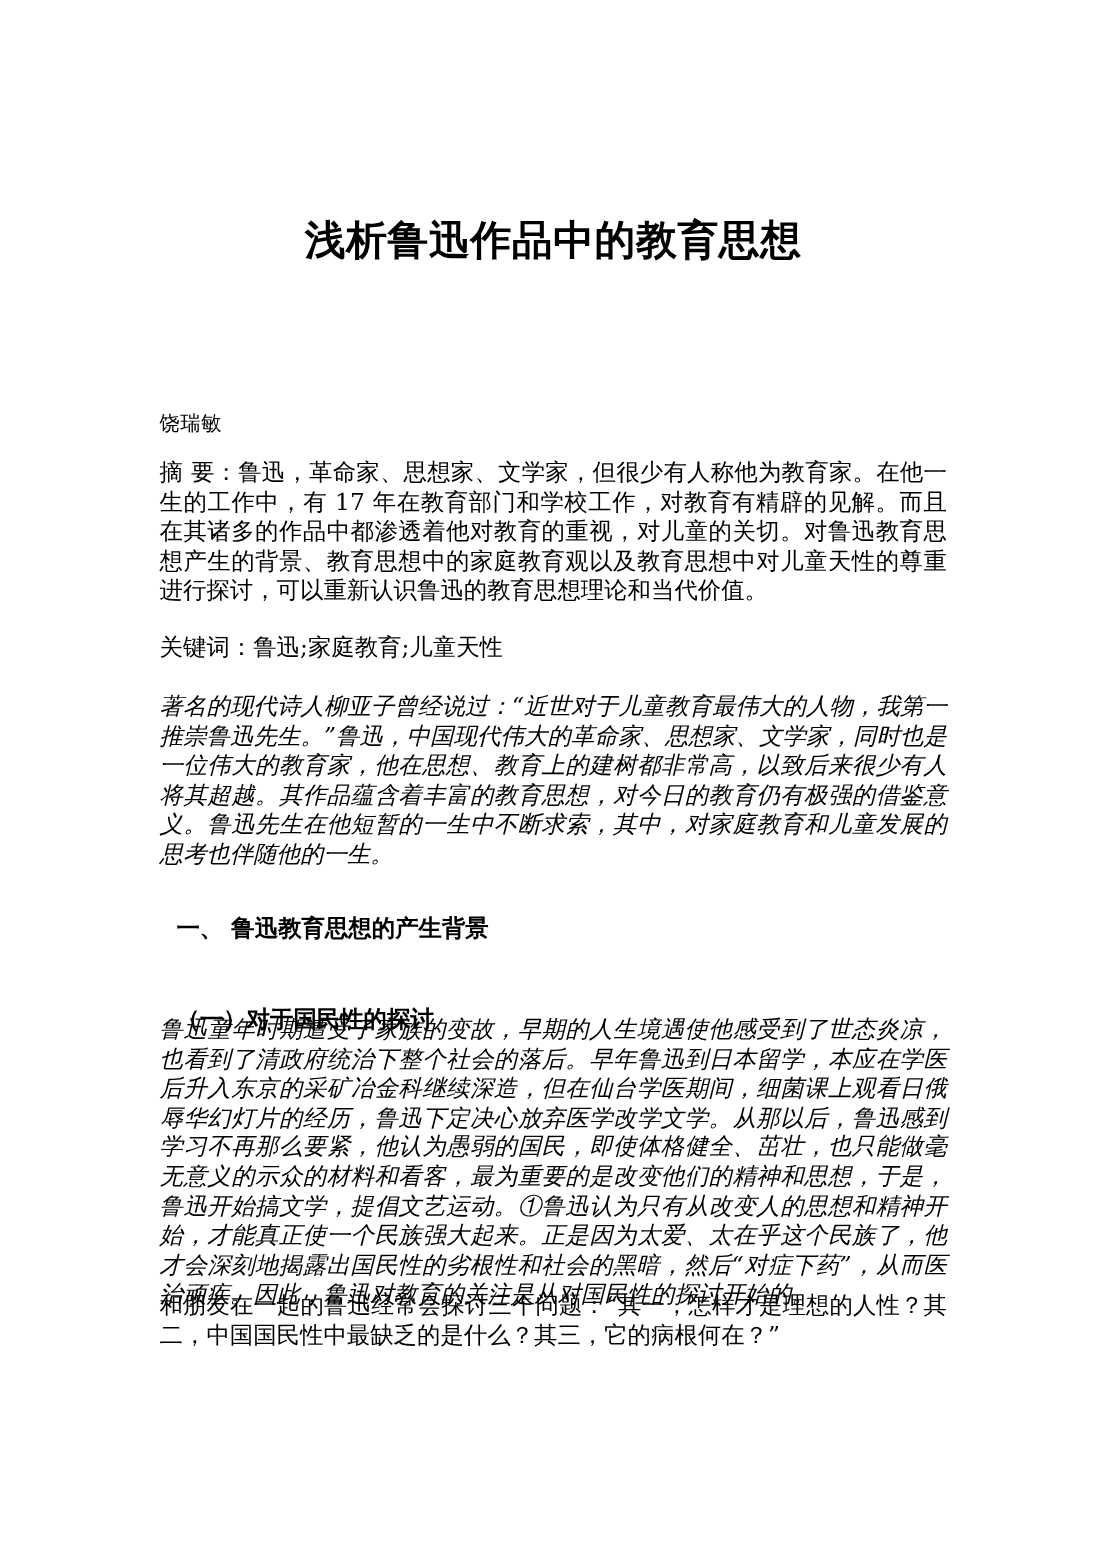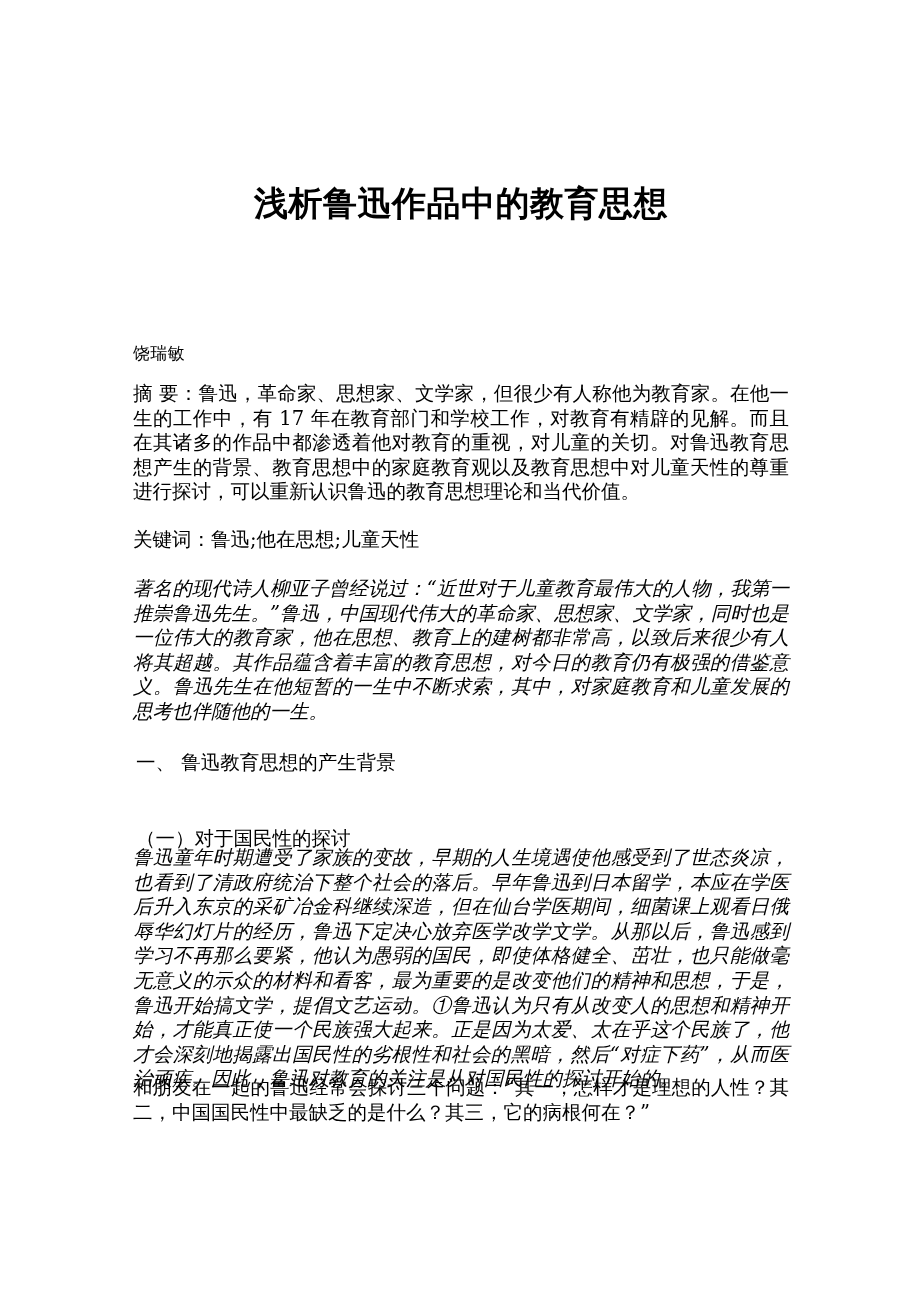--- a/index.html
+++ b/index.html
@@ -27,21 +27,21 @@
 
   
   .content {
     position: absolute;
     left: 133px;
     top: 0;
     width: 656px;
   }
 
   .doc-title {
-    font-family: Liberation Serif, serif;
+    font-family: Liberation Mono, monospace;
     font-weight: bold;
     font-size: 34px;
     line-height: 42px;
     text-align: center;
     letter-spacing: 0.5px;
     margin: 0;
     padding: 0;
     position: absolute;
     left: 0;
     top: 183px;
@@ -73,23 +73,23 @@
   .para.keywords      { position: absolute; top: 528px; }
   .para.intro         { position: absolute; top: 577px; font-style: italic; }
   .heading-1          { position: absolute; top: 748px; }
   .heading-2          { position: absolute; top: 824px; }
   .para.bg-body       { position: absolute; top: 846px; }
   .para.questions     { position: absolute; top: 1076px; }
 
   .heading-1, .heading-2 {
     font-size: 19.5px;
     line-height: 24.6px;
-    margin: 3px;
+    margin: 14px;
     width: 656px;
-    font-weight: normal;
+    font-weight: bold;
     letter-spacing: 0;
   }
 
   .para.bg-body { width: 656px; font-style: italic; }
   .para.abstract { width: 656px; }
   .para.intro { width: 656px; }
   .para.questions { width: 656px; }
   .para.keywords { width: 656px; white-space: nowrap; }
 </style>
 </head>
@@ -97,21 +97,21 @@
 
 <div class="page">
   <div class="content">
 
     <h1 class="doc-title">浅析鲁迅作品中的教育思想</h1>
 
     <div class="author">饶瑞敏</div>
 
     <p class="para abstract">摘 要：鲁迅，革命家、思想家、文学家，但很少有人称他为教育家。在他一生的工作中，有 17 年在教育部门和学校工作，对教育有精辟的见解。而且在其诸多的作品中都渗透着他对教育的重视，对儿童的关切。对鲁迅教育思想产生的背景、教育思想中的家庭教育观以及教育思想中对儿童天性的尊重进行探讨，可以重新认识鲁迅的教育思想理论和当代价值。</p>
 
-    <p class="para keywords">关键词：鲁迅;他在思想;儿童天性</p>
+    <p class="para keywords">关键词：鲁迅;家庭教育;儿童天性</p>
 
     <p class="para intro">著名的现代诗人柳亚子曾经说过：“近世对于儿童教育最伟大的人物，我第一推崇鲁迅先生。”鲁迅，中国现代伟大的革命家、思想家、文学家，同时也是一位伟大的教育家，他在思想、教育上的建树都非常高，以致后来很少有人将其超越。其作品蕴含着丰富的教育思想，对今日的教育仍有极强的借鉴意义。鲁迅先生在他短暂的一生中不断求索，其中，对家庭教育和儿童发展的思考也伴随他的一生。</p>
 
     <h2 class="heading-1">一、  鲁迅教育思想的产生背景</h2>
 
     <h3 class="heading-2">（一）对于国民性的探讨</h3>
 
     <p class="para bg-body">鲁迅童年时期遭受了家族的变故，早期的人生境遇使他感受到了世态炎凉，也看到了清政府统治下整个社会的落后。早年鲁迅到日本留学，本应在学医后升入东京的采矿冶金科继续深造，但在仙台学医期间，细菌课上观看日俄辱华幻灯片的经历，鲁迅下定决心放弃医学改学文学。从那以后，鲁迅感到学习不再那么要紧，他认为愚弱的国民，即使体格健全、茁壮，也只能做毫无意义的示众的材料和看客，最为重要的是改变他们的精神和思想，于是，鲁迅开始搞文学，提倡文艺运动。①鲁迅认为只有从改变人的思想和精神开始，才能真正使一个民族强大起来。正是因为太爱、太在乎这个民族了，他才会深刻地揭露出国民性的劣根性和社会的黑暗，然后“对症下药”，从而医治顽疾。因此，鲁迅对教育的关注是从对国民性的探讨开始的。</p>
 
     <p class="para questions">和朋友在一起的鲁迅经常会探讨三个问题：“其一，怎样才是理想的人性？其二，中国国民性中最缺乏的是什么？其三，它的病根何在？”</p>

